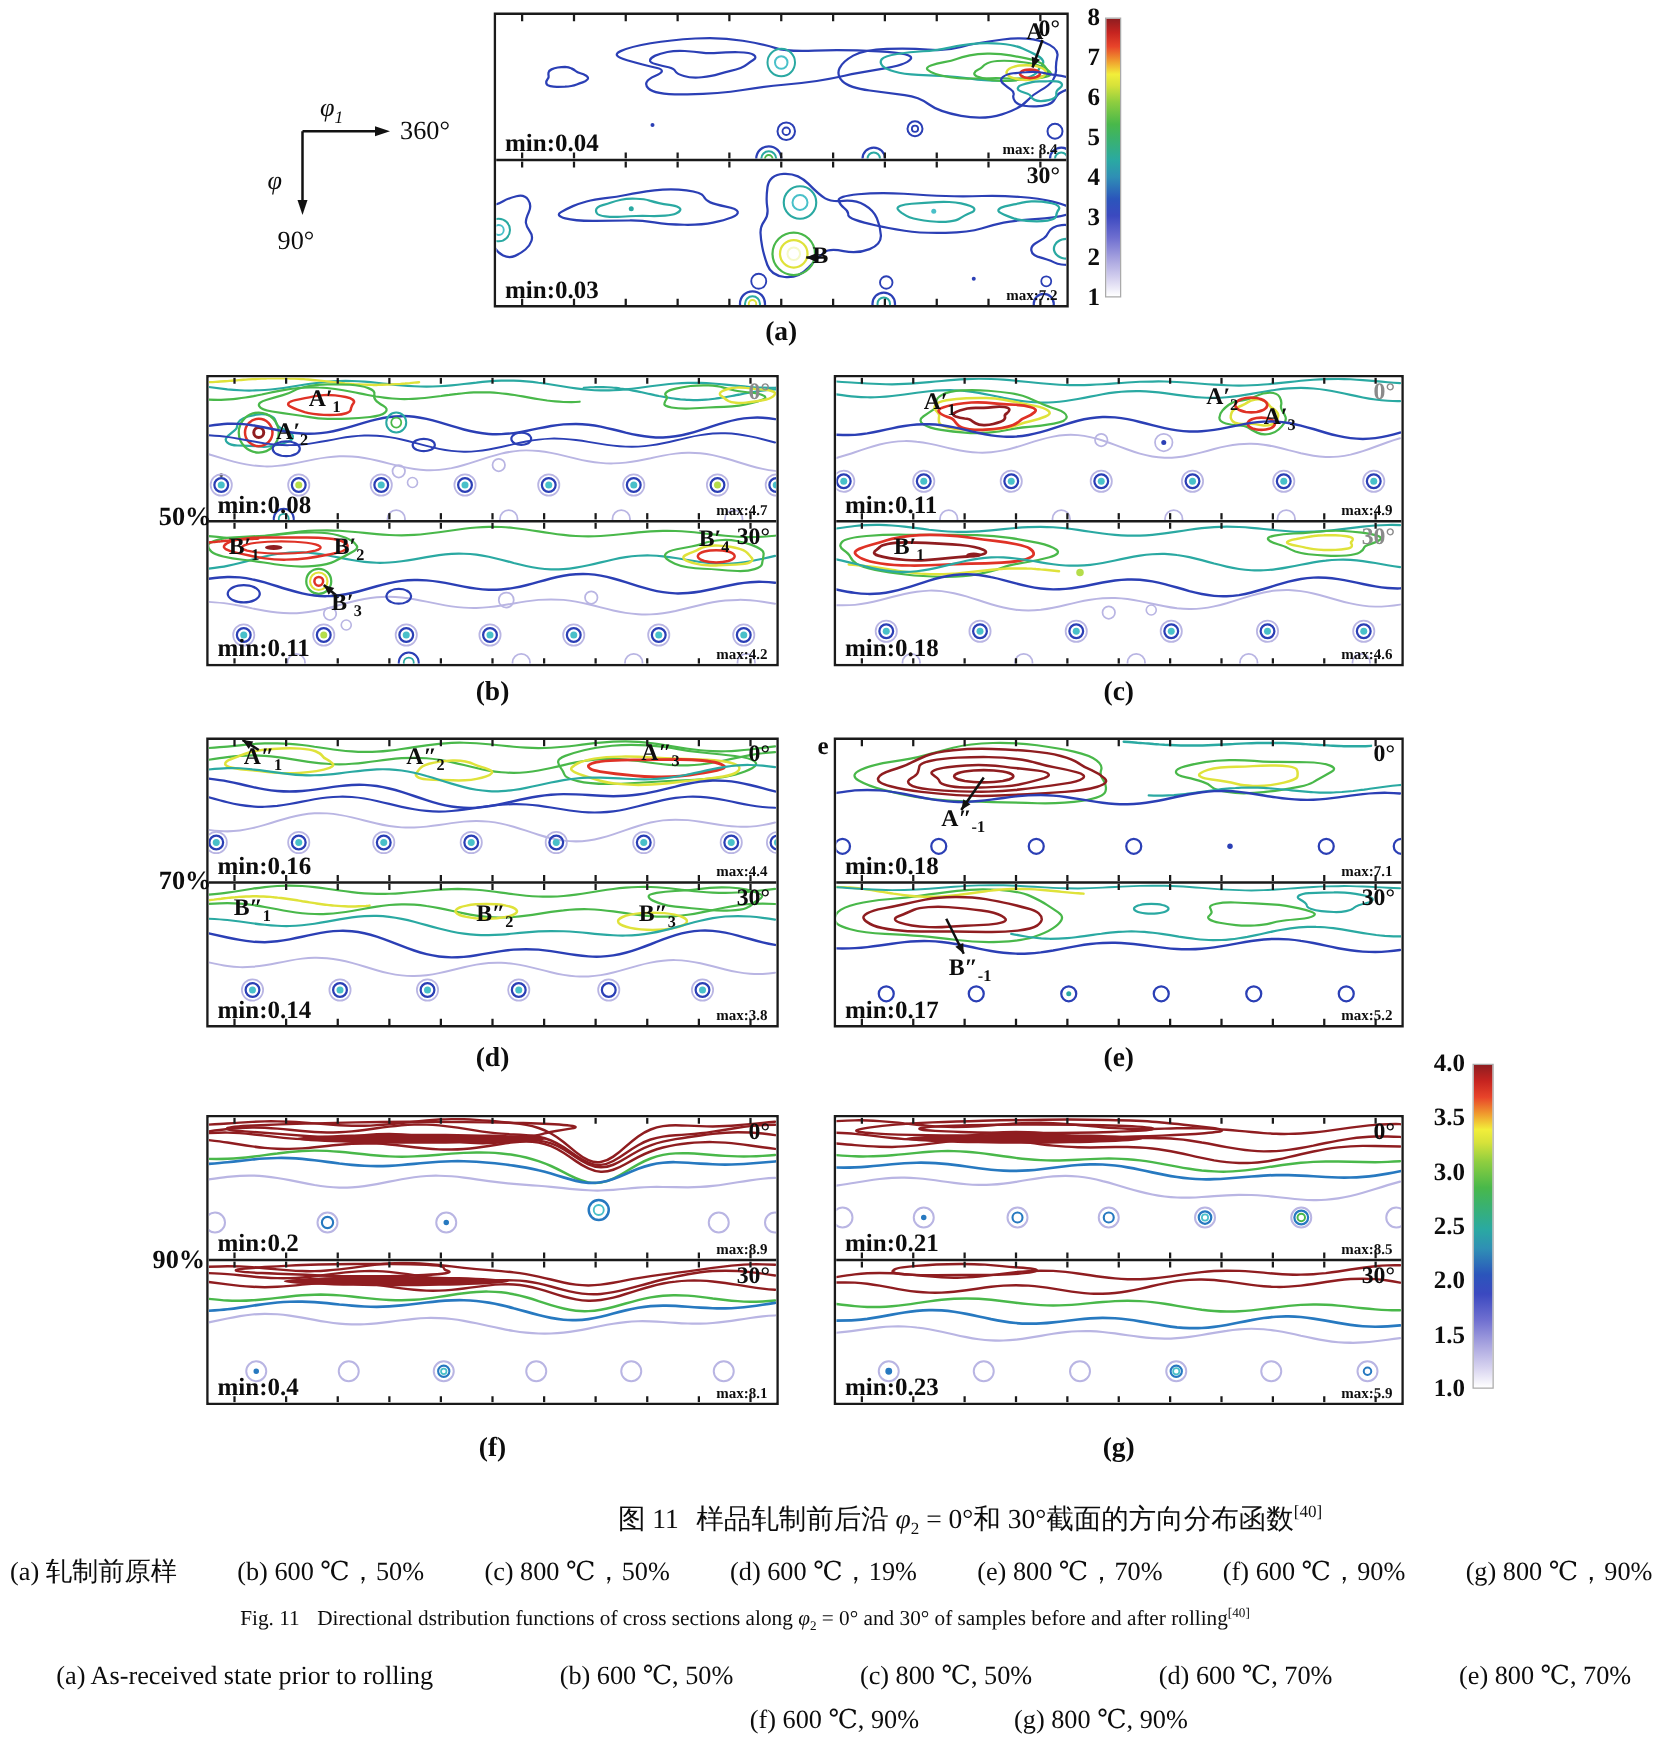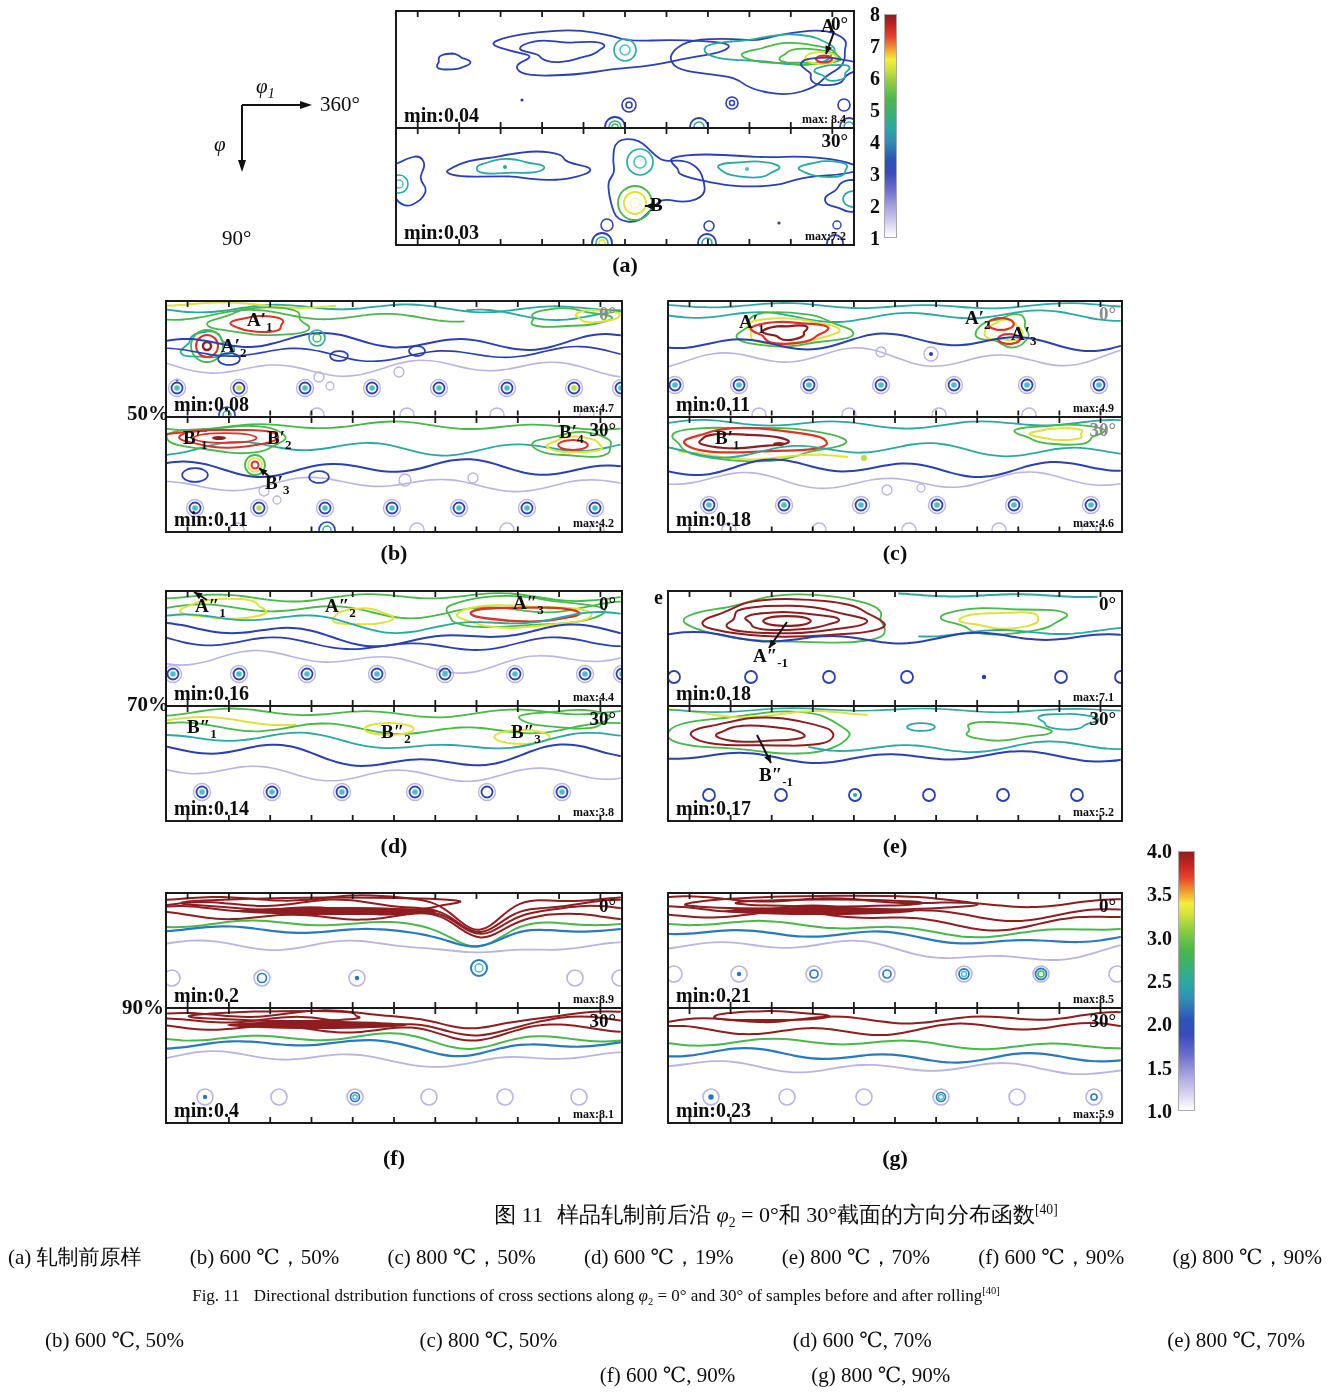--- a/index.html
+++ b/index.html
@@ -44,21 +44,21 @@
   <div class="axisleg">
     <svg width="210" height="160">
       <line x1="62" y1="45" x2="124" y2="45" stroke="#111" stroke-width="2"></line>
       <polygon points="132,45 120,41 120,49" fill="#111"></polygon>
       <line x1="62" y1="45" x2="62" y2="104" stroke="#111" stroke-width="2"></line>
       <polygon points="62,112 58,100 66,100" fill="#111"></polygon>
     </svg>
     <span class="al it" style="left:76px;top:16px;"><span>φ</span><sub style="font-size:14px;">1</sub></span>
     <span class="al" style="left:140px;top:34px;">360°</span>
     <span class="al it" style="left:34px;top:74px;">φ</span>
-    <span class="al" style="left:42px;top:122px;margin-top:46px;">90°</span>
+    <span class="al" style="left:42px;top:122px;">90°</span>
   </div>
 
   <div class="cbar" id="cbar-top" style="left:856px;top:10px;width:46px;height:236px;">
     <div class="bar" style="left:28px;top:4px;width:13px;height:224px;"></div>
   <span class="tick" style="left: 0px; width: 24px; top: -7px;">8</span>
       <span class="tick" style="left: 0px; width: 24px; top: 25px;">7</span>
       <span class="tick" style="left: 0px; width: 24px; top: 57px;">6</span>
       <span class="tick" style="left: 0px; width: 24px; top: 89px;">5</span>
       <span class="tick" style="left: 0px; width: 24px; top: 121px;">4</span>
       <span class="tick" style="left: 0px; width: 24px; top: 153px;">3</span>
@@ -958,20 +958,21 @@
     <span>(e) 800 ℃，70%</span>
     <span>(f) 600 ℃，90%</span>
     <span>(g) 800 ℃，90%</span>
   </div>
 
   <div class="cap centered" style="left:596px;top:1285px;">
     <span class="figno">Fig. 11</span><span>Directional dstribution functions of cross sections along </span><span class="it">φ</span><sub>2</sub><span> = 0° and 30° of samples before and after rolling</span><sup>[40]</sup>
   </div>
 
   <div class="itemsrow" style="left:45px;top:1328px;width:1260px;">
+    <span>(a) As-received state prior to rolling</span>
     <span>(b) 600 ℃, 50%</span>
     <span>(c) 800 ℃, 50%</span>
     <span>(d) 600 ℃, 70%</span>
     <span>(e) 800 ℃, 70%</span>
   </div>
 
   <div class="itemsrow centered" style="left:775px;top:1363px;gap:76px;">
     <span>(f) 600 ℃, 90%</span>
     <span>(g) 800 ℃, 90%</span>
   </div>

